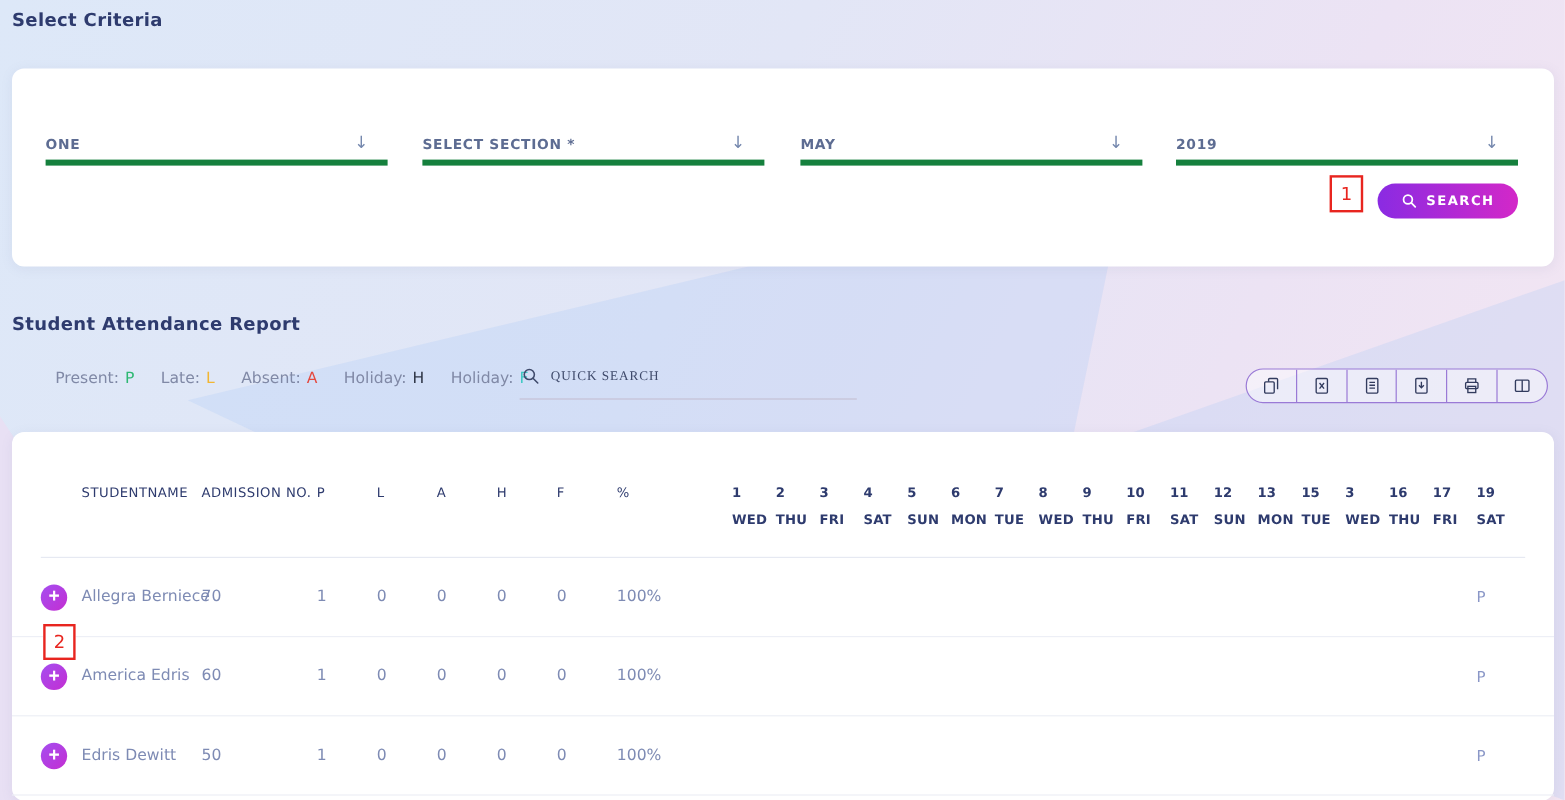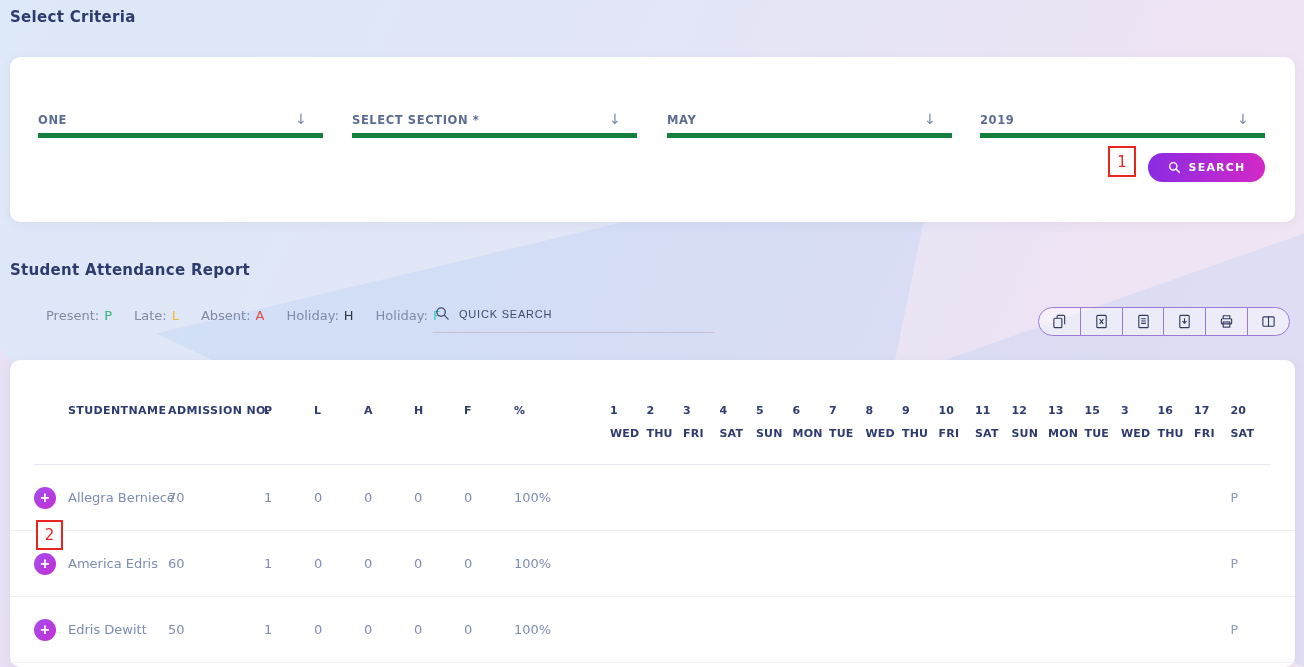--- a/index.html
+++ b/index.html
@@ -45,38 +45,38 @@
   #legend{position:absolute;left:10px;top:308px;display:flex;gap:22px;
           font-size:13px;color:#8089a6;margin-left:36px;}
   .legend-item{white-space:nowrap;}
   .legend-code{margin-left:5px;}
 
   
   #quick-search-wrap{position:absolute;left:433px;top:300px;width:281px;height:33px;}
   #quick-search-input{width:100%;height:100%;box-sizing:border-box;border:none;outline:none;
     border-bottom:1px solid #c6c0d4;background:transparent;padding:0 0 4px 26px;
     font-size:11px;letter-spacing:.8px;color:#3f4a6b;
-    font-family:Liberation Sans, sans-serif;}
+    font-family:Liberation Serif, serif;}
   #quick-search-input::placeholder{color:#3f4a6b;opacity:1;}
   #quick-search-icon{position:absolute;left:2px;top:6px;}
 
   
   #toolbar{position:absolute;left:1038px;top:307px;width:252px;height:29px;
     border:1px solid #9a7ad6;border-radius:15px;display:flex;overflow:hidden;
     background:rgba(255,255,255,0.45);box-sizing:border-box;}
   .tb-cell{flex:1;display:flex;align-items:center;justify-content:center;
     border-right:1px solid #9a7ad6;cursor:pointer;color:#323b5e;}
   .tb-cell:last-child{border-right:none;}
 
   
   .t-grid{display:grid;
     grid-template-columns:34px 100px 96px 50px 50px 50px 50px 50px 96px repeat(18,36.5px);
     padding-left:24px;}
   #table-head{position:absolute;top:44px;left:0;right:0;align-items:start;}
-  .th{font-size:11px;font-weight:700;color:#2e3b6e;letter-spacing:.4px;white-space:nowrap;}
+  .th{font-size:11px;font-weight:400;color:#2e3b6e;letter-spacing:.4px;white-space:nowrap;}
   .th-date .d-num{font-size:11px;font-weight:700;color:#2e3b6e;}
   .th-date .d-wd{font-size:11px;font-weight:700;color:#2e3b6e;margin-top:10px;letter-spacing:.2px;}
   #head-divider{position:absolute;top:104px;left:24px;right:24px;border-bottom:1px solid #e6e9f2;}
   #table-body{position:absolute;top:105px;left:0;right:0;}
   .t-row{height:65px;align-items:center;border-bottom:1px solid #edeff6;
     font-size:13px;color:#7e8bb4;white-space:nowrap;}
   .plus-btn{width:22px;height:22px;border-radius:50%;border:none;cursor:pointer;
     background:linear-gradient(135deg,#a44ef0 0%,#c42ed2 100%);
     color:#fff;font-size:16px;font-weight:700;line-height:20px;text-align:center;padding:0;}
   .att-cell{font-size:12.5px;color:#8a97c7;}
@@ -251,21 +251,21 @@
       </div>
       <div class="th-date">
         <div class="d-num">16</div>
         <div class="d-wd">THU</div>
       </div>
       <div class="th-date">
         <div class="d-num">17</div>
         <div class="d-wd">FRI</div>
       </div>
       <div class="th-date">
-        <div class="d-num">20</div>
+        <div class="d-num">19</div>
         <div class="d-wd">SAT</div>
       </div>
     </div>
   <div id="head-divider"></div>
   <div id="table-body">
       <div class="t-grid t-row">
         <div><button class="plus-btn">+</button></div>
         <div>Allegra Berniece</div>
         <div>70</div>
         <div>1</div>

